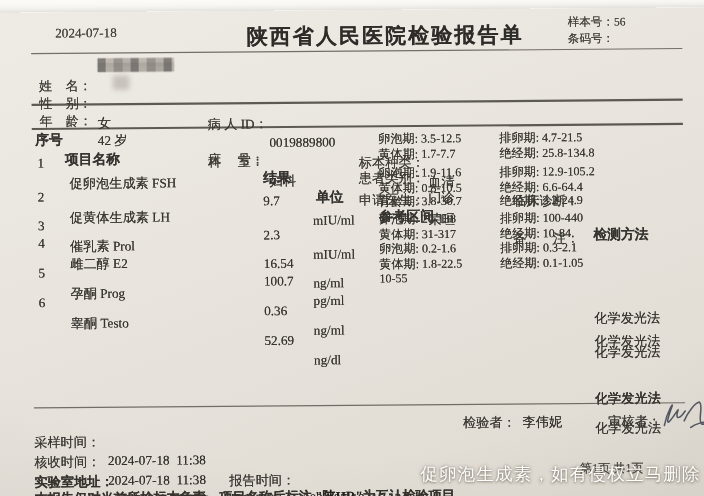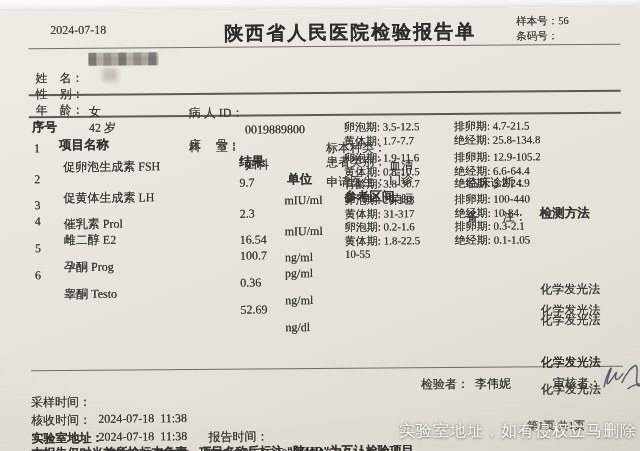--- a/index.html
+++ b/index.html
@@ -197,13 +197,13 @@
   </div>
 
   <div style="top:416px; left:0; width:100%; height:16px;">
     <span class="addr t" style="left:36px; white-space:pre;"><span style="position:static;">本报告仅对当前所检标本负责，项目名称后标注 </span><span style="position:static; font-weight:bold; color:#23211e;">"陕HR"</span><span style="position:static;">为互认检验项目。</span></span>
     <span class="pageinfo t" style="left:532px; top:-5px;">第1页 共1页</span>
   </div>
 
 </div>
 
 <div class="vignette"></div>
-<div class="watermark">实验室地址，如有侵权立马删除</div>
+<div class="watermark">促卵泡生成素，如有侵权立马删除</div>
 
 </body></html>

